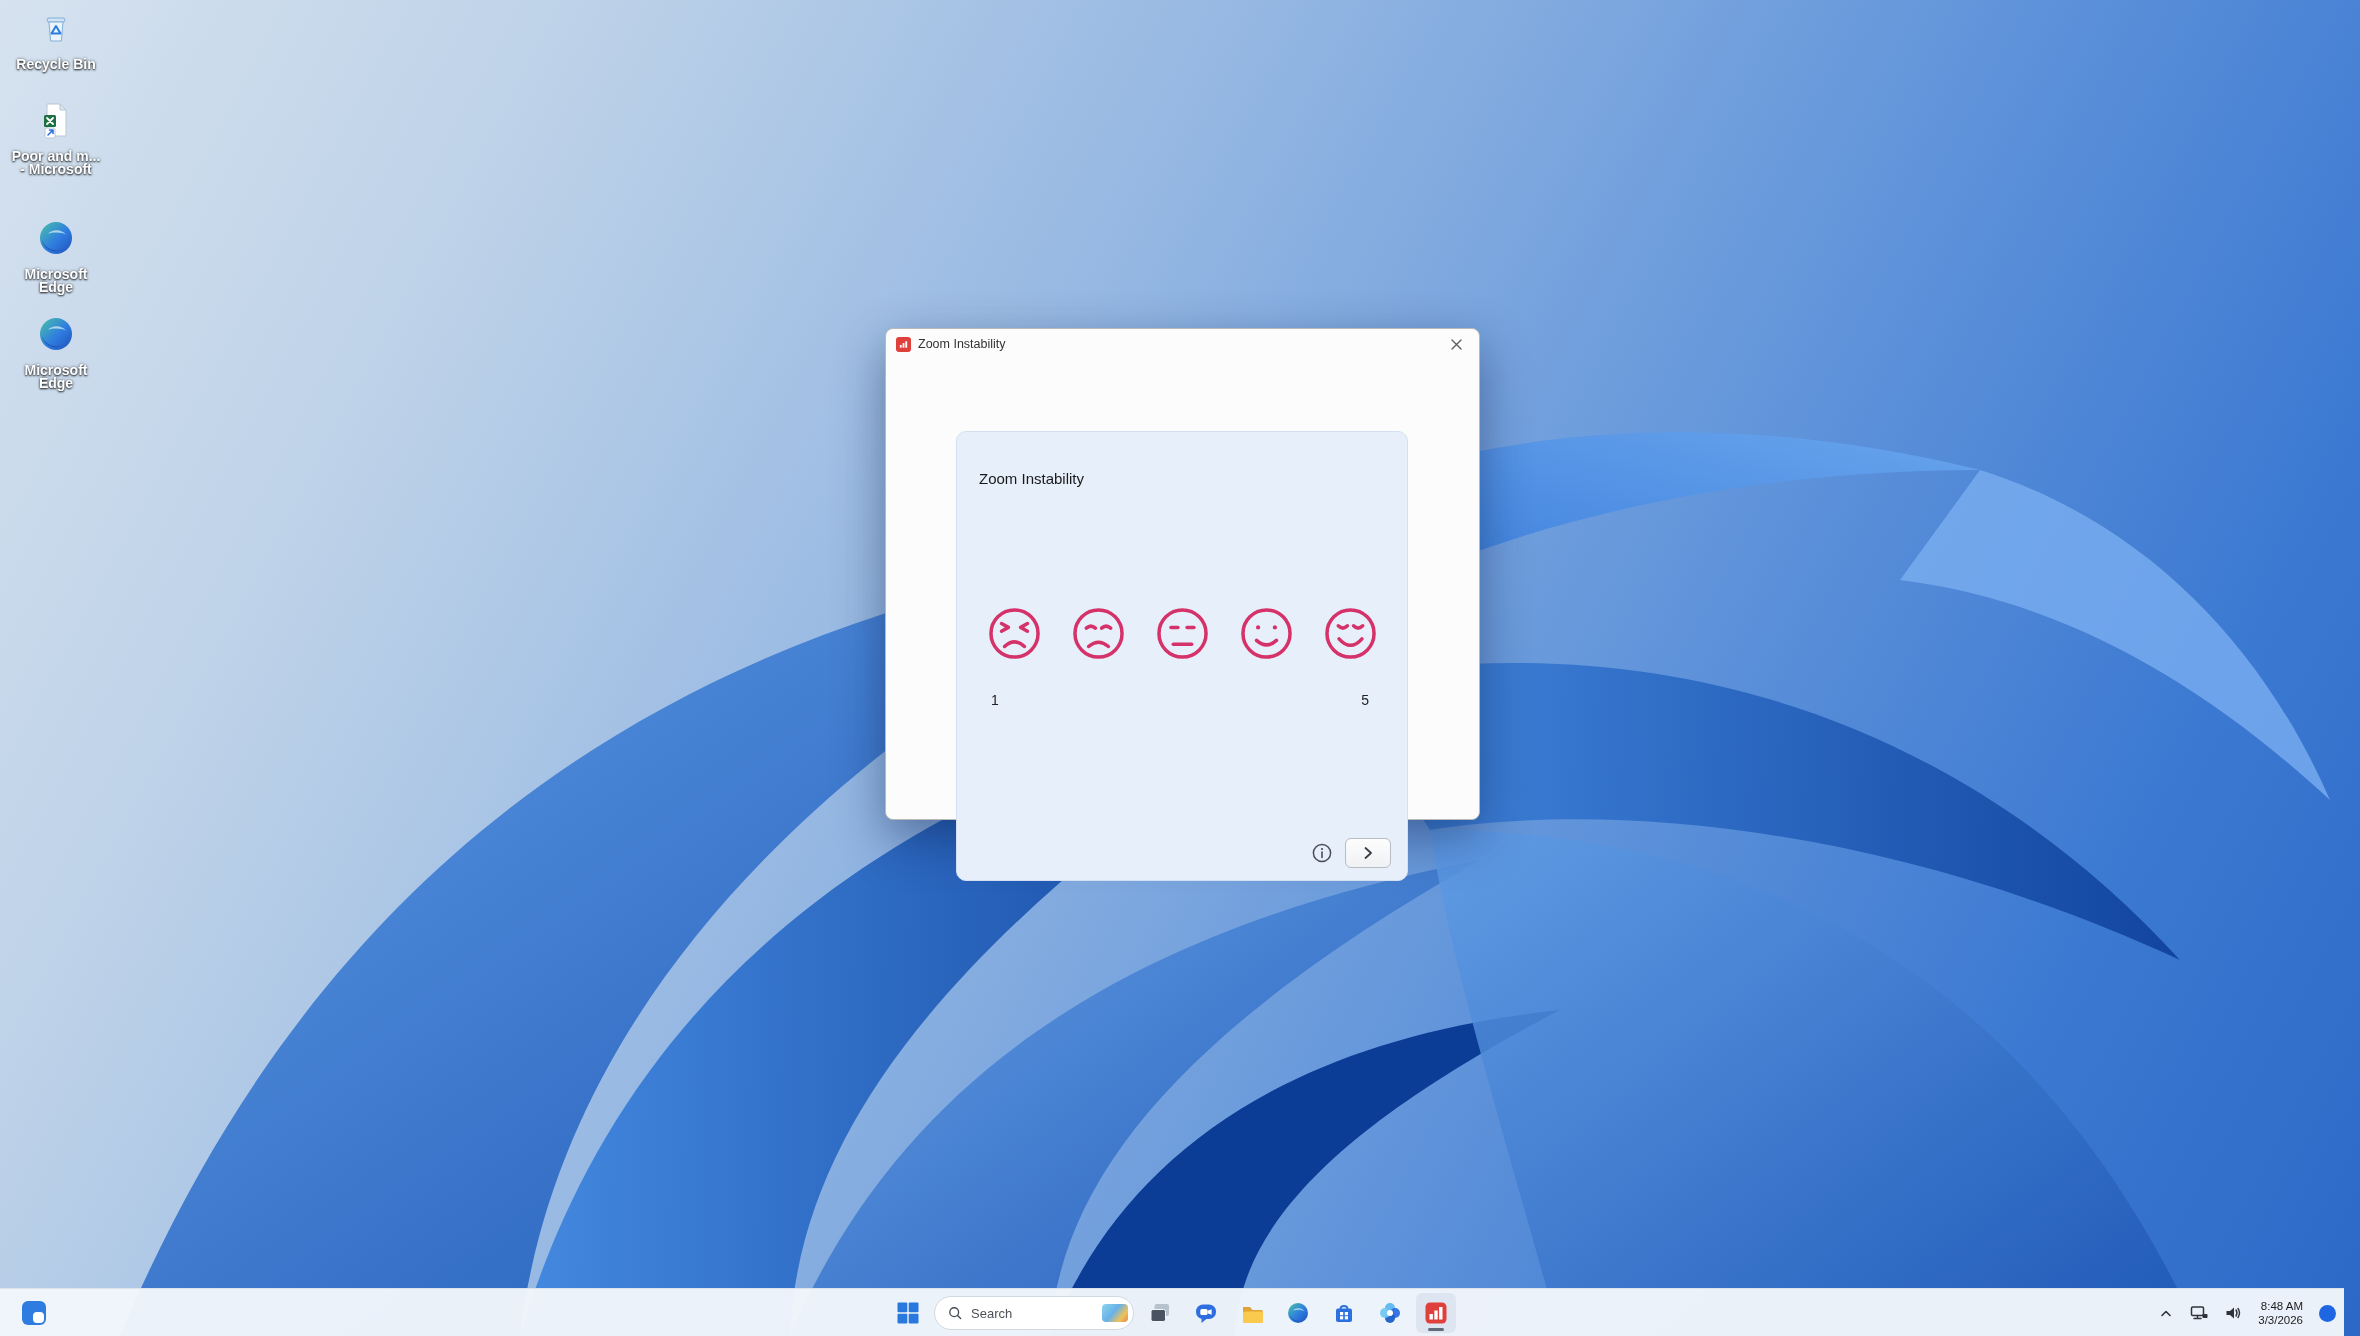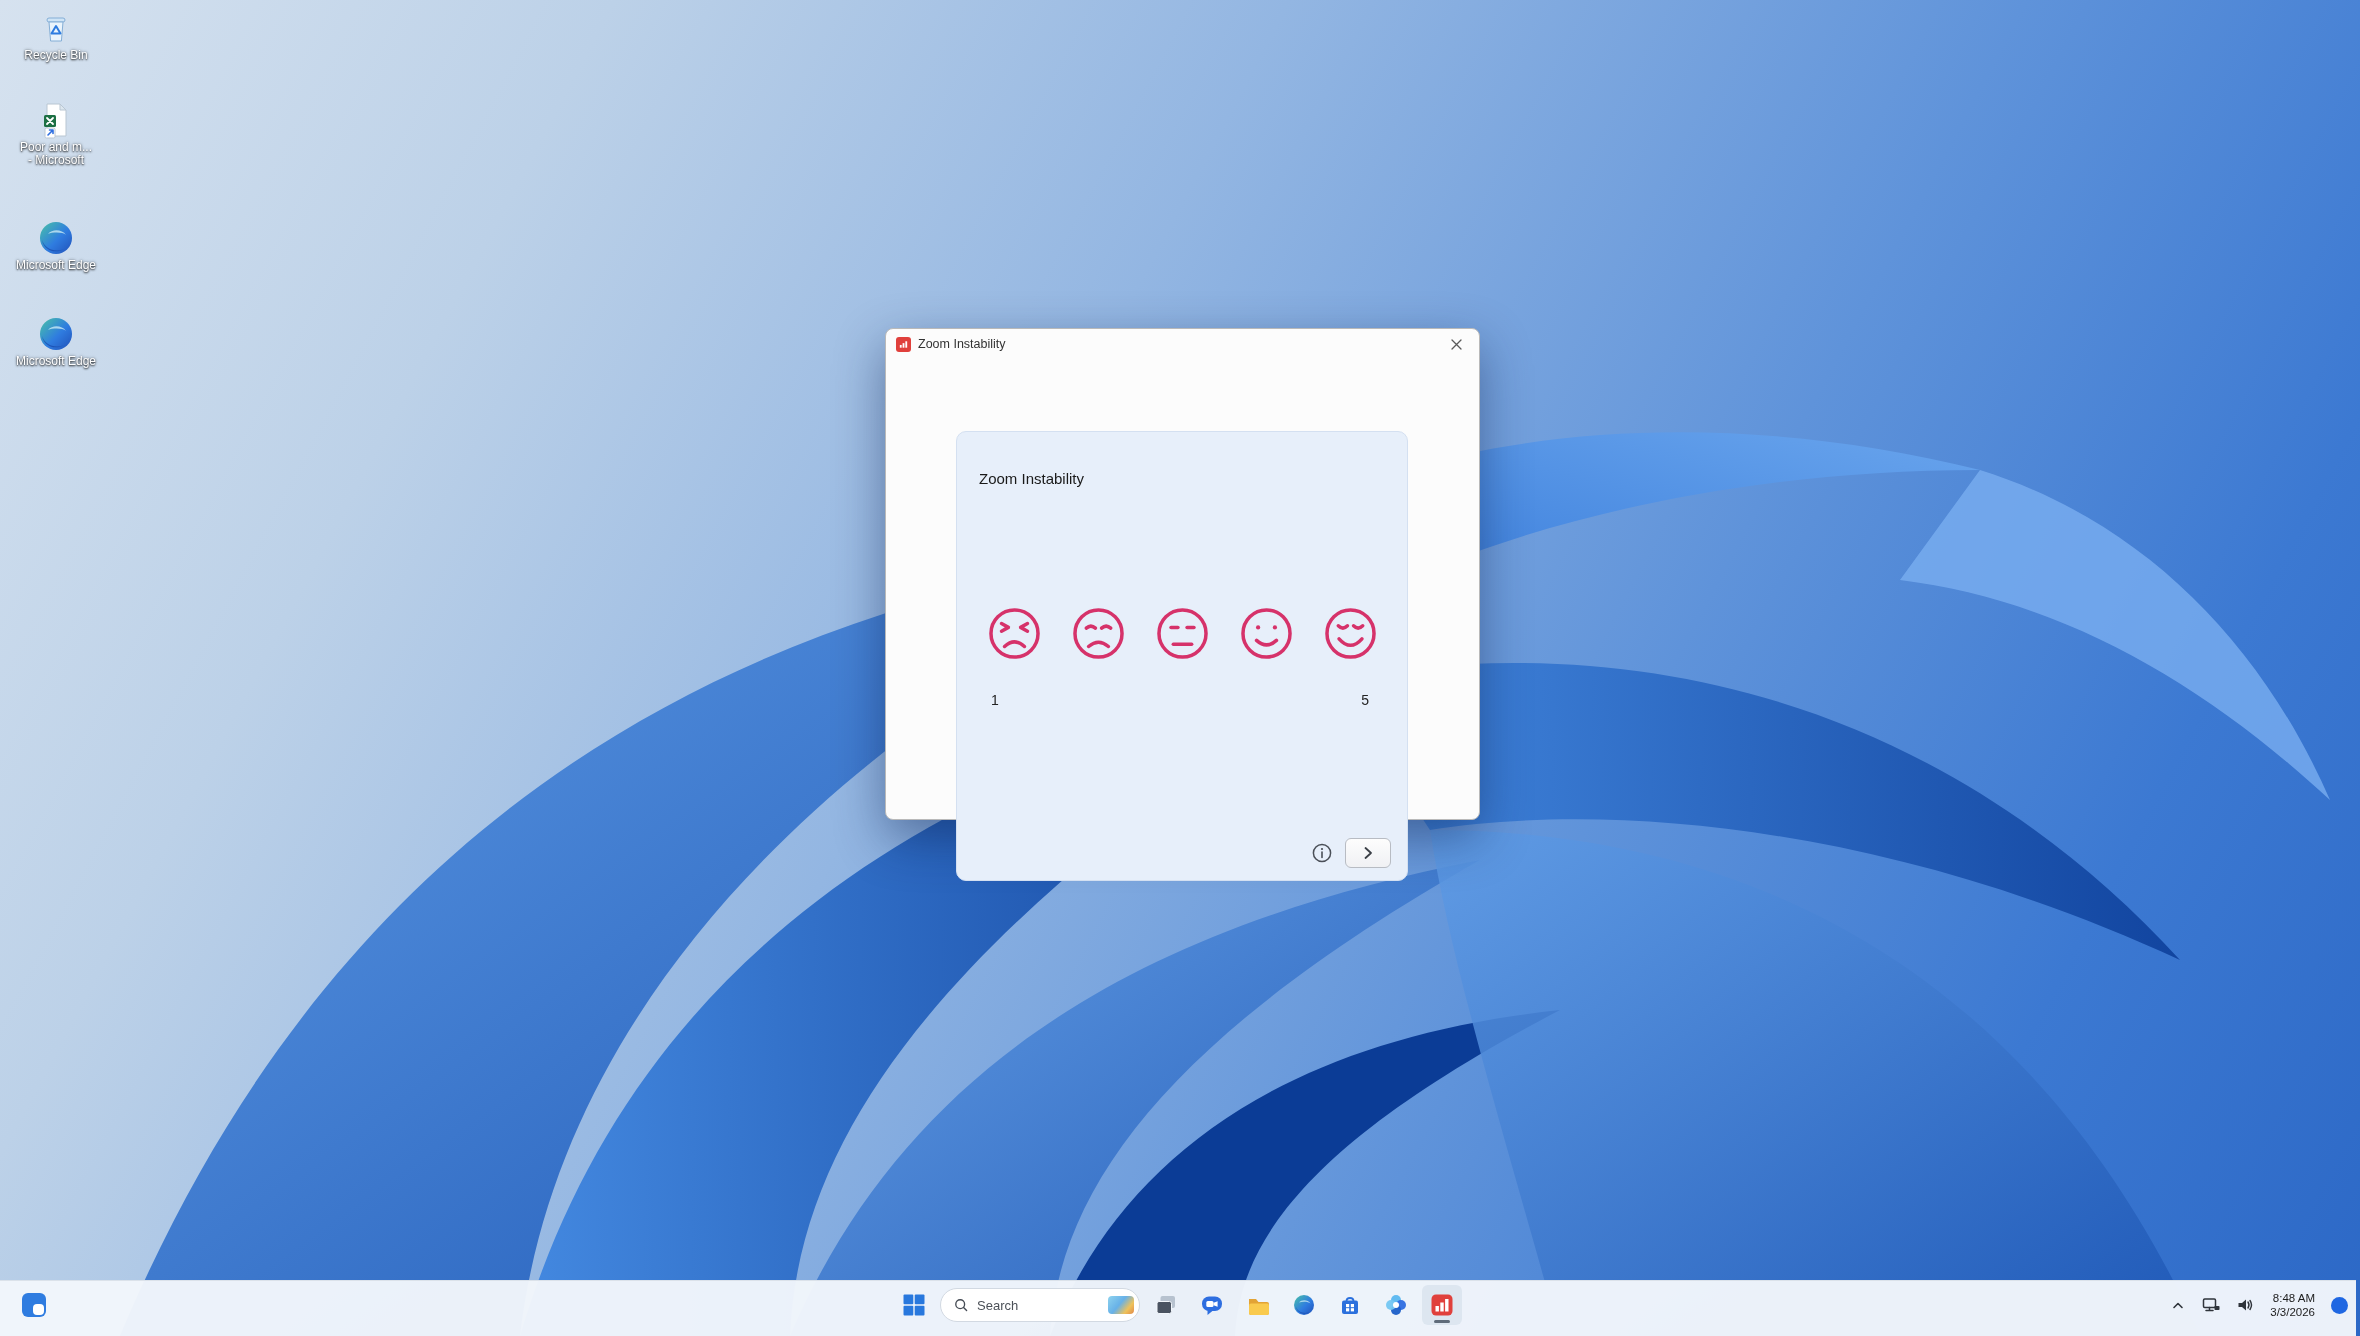--- a/index.html
+++ b/index.html
@@ -6,22 +6,22 @@
   html,body { width:2360px; height:1336px; overflow:hidden; }
   body { font-family:"Liberation Sans","DejaVu Sans",sans-serif; }
 
   .stage { position:relative; width:2360px; height:1336px; overflow:hidden;
     background:linear-gradient(118deg,#d6e2ef 0%,#bcd1e8 20%,#93b6e2 42%,#5f93da 66%,#3c79d2 84%,#2c68c6 100%); }
   svg.bloom { position:absolute; inset:0; width:100%; height:100%; display:block; }
 
   
   .dicon { position:absolute; left:10px; width:92px; text-align:center; cursor:default; }
   .dicon svg { display:block; margin:0 auto; }
-  .dlabel { margin-top:1px; font-size:12px; line-height:13px; color:#fff;
-    text-shadow:0 1px 2px rgba(0,0,0,.85), 0 0 3px rgba(0,0,0,.5); }
+  .dlabel { margin-top:10px; font-size:14px; line-height:13px; color:#fff;
+    text-shadow:0 1px 2px rgba(0,0,0,.85), 0 0 3px rgba(0,0,0,.5);font-weight:bold; }
 
   
   .dialog { position:absolute; left:885px; top:328px; width:595px; height:492px;
     background:#fcfcfc; border:1px solid #b9b9b9; border-radius:8px;
     box-shadow:0 18px 50px rgba(8,28,76,.45); }
   .titlebar { position:absolute; left:0; top:0; right:0; height:30px; display:flex; align-items:center;
     padding-left:10px; border-radius:8px 8px 0 0; }
   .titlebar .app-badge { width:15px; height:15px; border-radius:3px; background:#e0403c;
     display:inline-flex; align-items:center; justify-content:center; margin-right:7px; }
   .title-text { font-size:12.5px; color:#333; }
@@ -37,21 +37,21 @@
   .face-btn { width:55px; height:55px; border:none; background:transparent; padding:0; cursor:pointer; }
   .face-btn svg { display:block; width:55px; height:55px; }
   .scale-num { position:absolute; top:260px; font-size:14px; color:#232323; }
   .scale-min { left:34px; }
   .scale-max { right:38px; }
   .survey-footer { position:absolute; top:406px; right:16px; display:flex; align-items:center; gap:12px; }
   .next-btn { width:46px; height:30px; border:1px solid #b8bcc3; border-radius:6px;
     background:linear-gradient(#fdfdfd,#f0f1f4); display:flex; align-items:center; justify-content:center; cursor:pointer; }
 
   
-  .taskbar { position:absolute; left:0; right:4px; bottom:0; height:56px;
+  .taskbar { position:absolute; left:0; right:16px; bottom:0; height:48px;
     background:rgba(242,246,251,.97); border-top:1px solid #dbe2ea; }
   .tb-left { position:absolute; left:14px; top:0; height:48px; display:flex; align-items:center; }
   .tb-center { position:absolute; left:50%; top:0; height:48px; transform:translateX(-50%);
     display:flex; align-items:center; gap:6px; }
   .tb-btn { width:40px; height:40px; border-radius:6px; display:flex; align-items:center;
     justify-content:center; cursor:pointer; position:relative; }
   .tb-btn.active { background:#dde6f0; }
   .run-bar { position:absolute; bottom:2px; left:50%; transform:translateX(-50%);
     width:16px; height:3px; border-radius:2px; background:#5f6b7a; }
   .search-pill { width:200px; height:34px; background:#fff; border:1px solid #d2d9e2; border-radius:17px;

